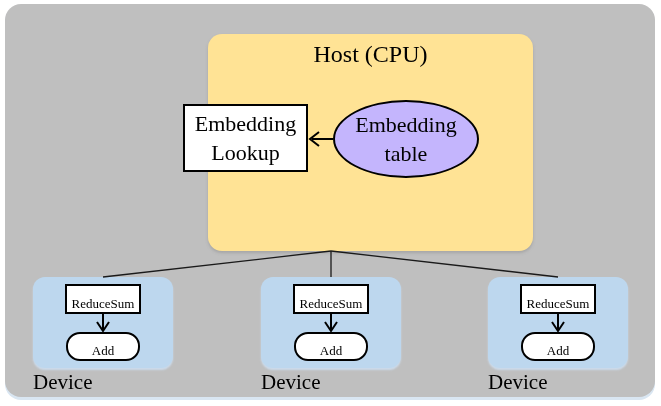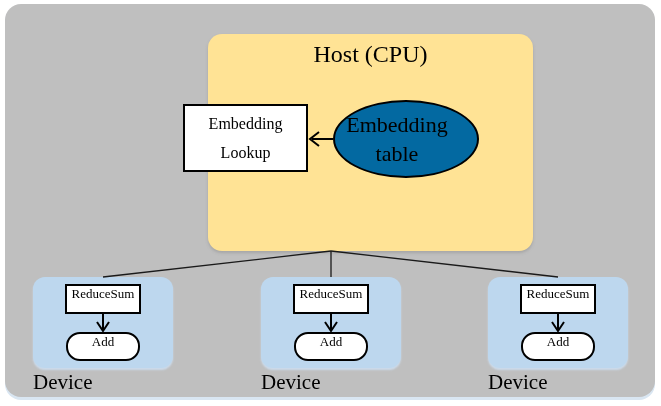--- a/index.html
+++ b/index.html
@@ -26,42 +26,42 @@
   }
   .host-title{
     position:absolute;left:0;top:6px;width:100%;
     text-align:center;font-size:24px;line-height:28px;
   }
   .lookup-box{
     position:absolute;left:183px;top:104px;width:125px;height:68px;
     background:#fff;border:2px solid var(--stroke-black,#000);
     box-sizing:border-box;
     display:flex;align-items:center;justify-content:center;
-    text-align:center;font-size:16px;line-height:29px;
+    text-align:center;font-size:22px;line-height:29px;
   }
   .table-ellipse{
     position:absolute;left:333px;top:100px;width:146px;height:78px;
-    background:#0369a1;border:2px solid var(--stroke-black,#000);
+    background:#c4b5fd;border:2px solid var(--stroke-black,#000);
     box-sizing:border-box;border-radius:50%;
-    display:flex;align-items:center;
+    display:flex;align-items:center;justify-content:center;
     text-align:center;font-size:22px;line-height:29px;
   }
   .table-ellipse .txt{width:124px;}
   .lookup-box .txt{width:118px;}
   .device{
     position:absolute;top:277px;width:140px;height:91px;
     background:var(--device-blue,#BDD7EE);
     border-radius:12px;
     box-shadow:0 2px 2px rgba(205,222,240,0.9);
   }
   .op-box{
     position:absolute;left:50%;transform:translateX(-50%);
     background:#fff;border:2px solid var(--stroke-black,#000);
     box-sizing:border-box;
-    display:flex;align-items:flex-start;justify-content:center;
+    display:flex;align-items:flex-end;justify-content:center;
     font-size:13px;
   }
   .op1{top:7px;width:76px;height:30px;}
   .op2{top:55px;width:74px;height:29px;border-radius:14px;}
   .device-label{
     position:absolute;top:369px;width:140px;
     text-align:left;font-size:21px;line-height:26px;
   }
   svg.overlay{
     position:absolute;left:0;top:0;width:661px;height:406px;

